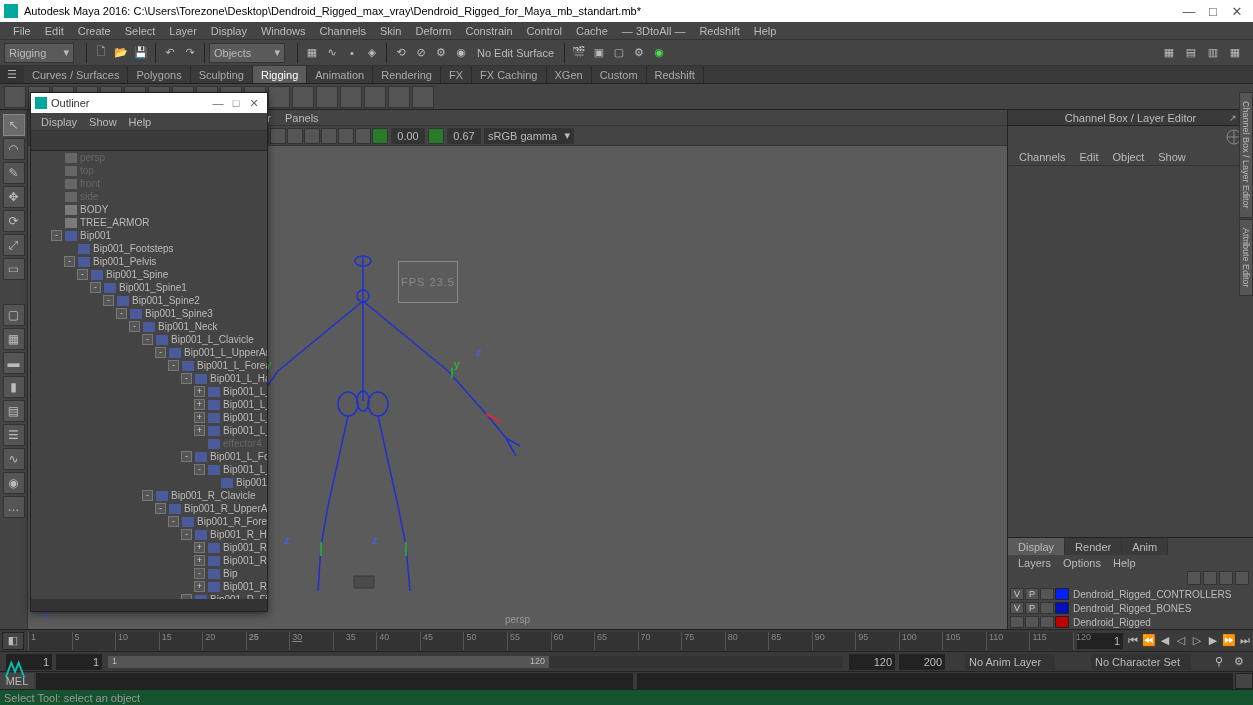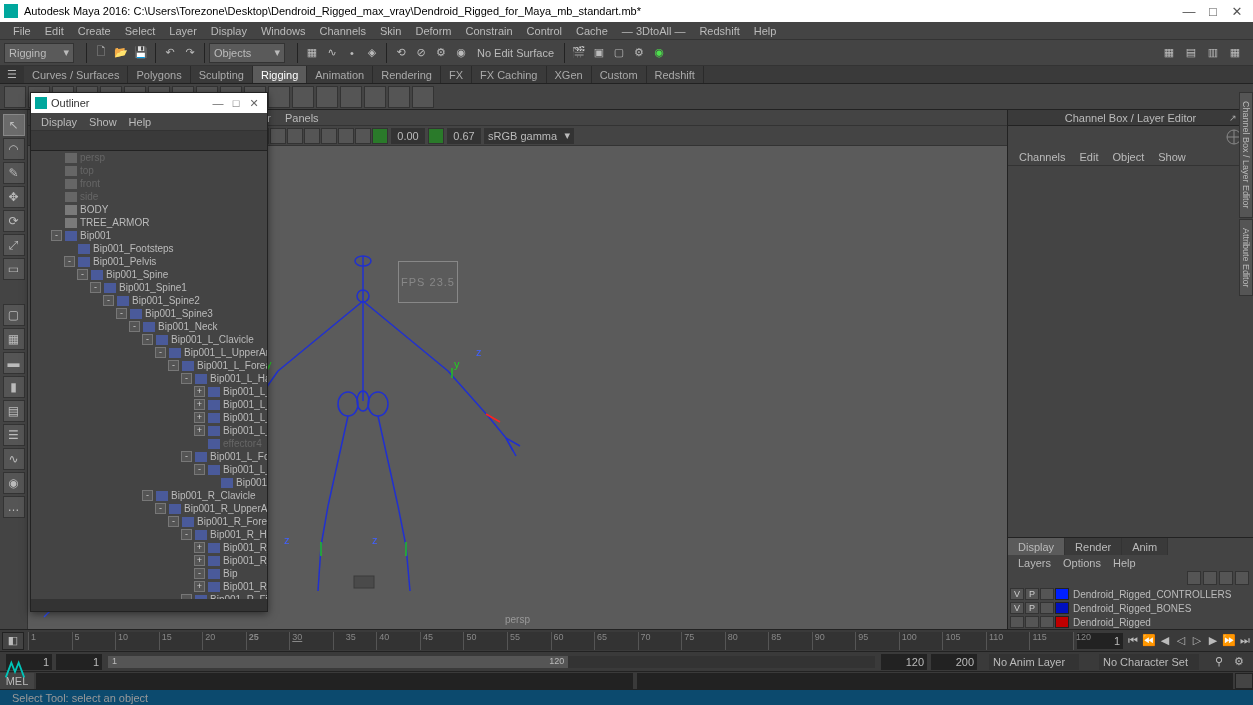--- a/index.html
+++ b/index.html
@@ -115,30 +115,30 @@
 .timeslider .ruler { flex: 1; height: 18px; background: #333; position: relative; margin: 0 2px; }
 .timeslider .ruler .tick { position: absolute; top: 0; height: 100%; border-left: 1px solid #555; font-size: 9px; color: #888; padding-left: 2px; }
 .timeslider .numfield { width: 46px; height: 16px; background: #222; color: #bbb; text-align: right; padding: 0 3px; line-height: 16px; margin: 0 2px; }
 .timeslider .playbtn { width: 16px; height: 16px; color: #bbb; display: flex; align-items: center; justify-content: center; cursor: pointer; }
 
 
 .rangeslider { height: 20px; background: #3a3a3a; display: flex; align-items: center; border-top: 1px solid #222; padding: 0 4px; }
 .rangeslider .numfield { width: 46px; height: 16px; background: #222; color: #bbb; text-align: right; padding: 0 3px; line-height: 16px; margin: 0 2px; }
 .rangeslider .range-track { flex: 1; height: 12px; background: #333; margin: 0 4px; position: relative; }
 .rangeslider .range-track .handle { position: absolute; left: 0; width: 60%; height: 100%; background: #555; }
-.rangeslider .dd { height: 16px; background: #333; padding: 0 4px; display: flex; align-items: center; margin: 0 10px; color: #bbb; }
+.rangeslider .dd { height: 16px; background: #333; padding: 0 4px; display: flex; align-items: center; margin: 0 18px; color: #bbb; }
 
 
 .cmdline { height: 18px; background: #3a3a3a; display: flex; align-items: center; border-top: 1px solid #222; }
 .cmdline .lang { width: 34px; padding: 0 4px; background: #444; color: #bbb; line-height: 16px; text-align: center; }
 .cmdline .input { flex: 1; height: 16px; background: #222; margin: 0 2px; }
 .cmdline .scripted { width: 18px; height: 16px; background: #444; border: 1px solid #222; cursor: pointer; }
 
 
-.helpline { height: 16px; background: #0c4a6e; display: flex; align-items: center; border-top: 1px solid #222; padding: 0 12px; color: #999; font-size: 10px; }
+.helpline { height: 16px; background: #14532d; display: flex; align-items: center; border-top: 1px solid #222; padding: 0 4px; color: #999; font-size: 10px; }
 
 .maya-logo-corner { position: absolute; bottom: 24px; left: 4px; width: 22px; height: 22px; }
 </style>
 </head>
 <body>
 
 <div class="titlebar">
   <div class="logo"></div>
   <div class="title">Autodesk Maya 2016: C:\Users\Torezone\Desktop\Dendroid_Rigged_max_vray\Dendroid_Rigged_for_Maya_mb_standart.mb*</div>
   <div class="winbtn">—</div>

